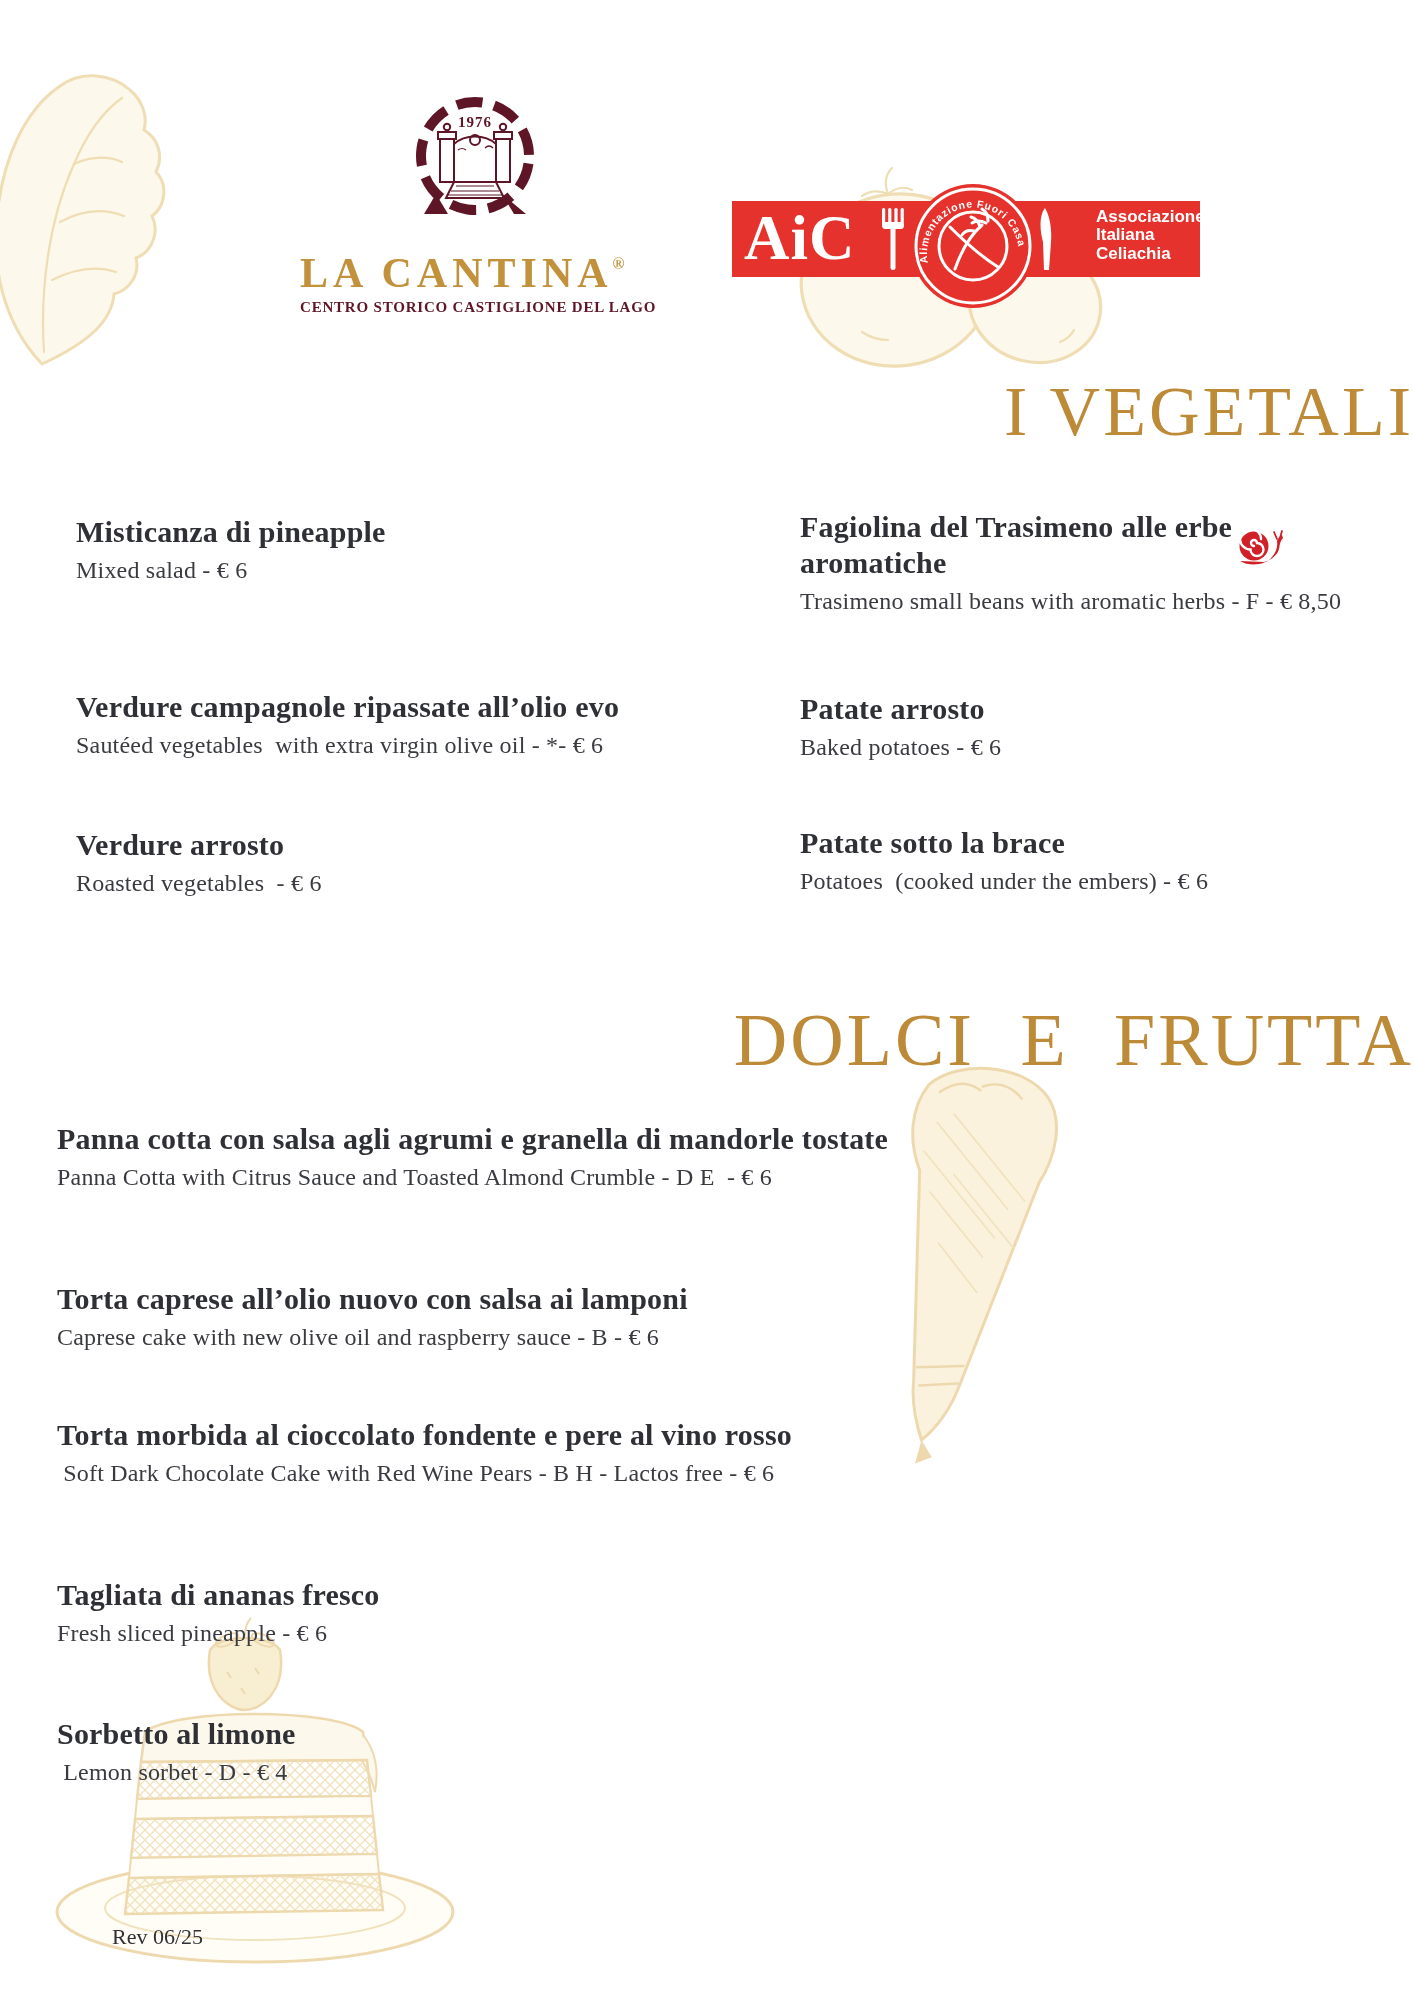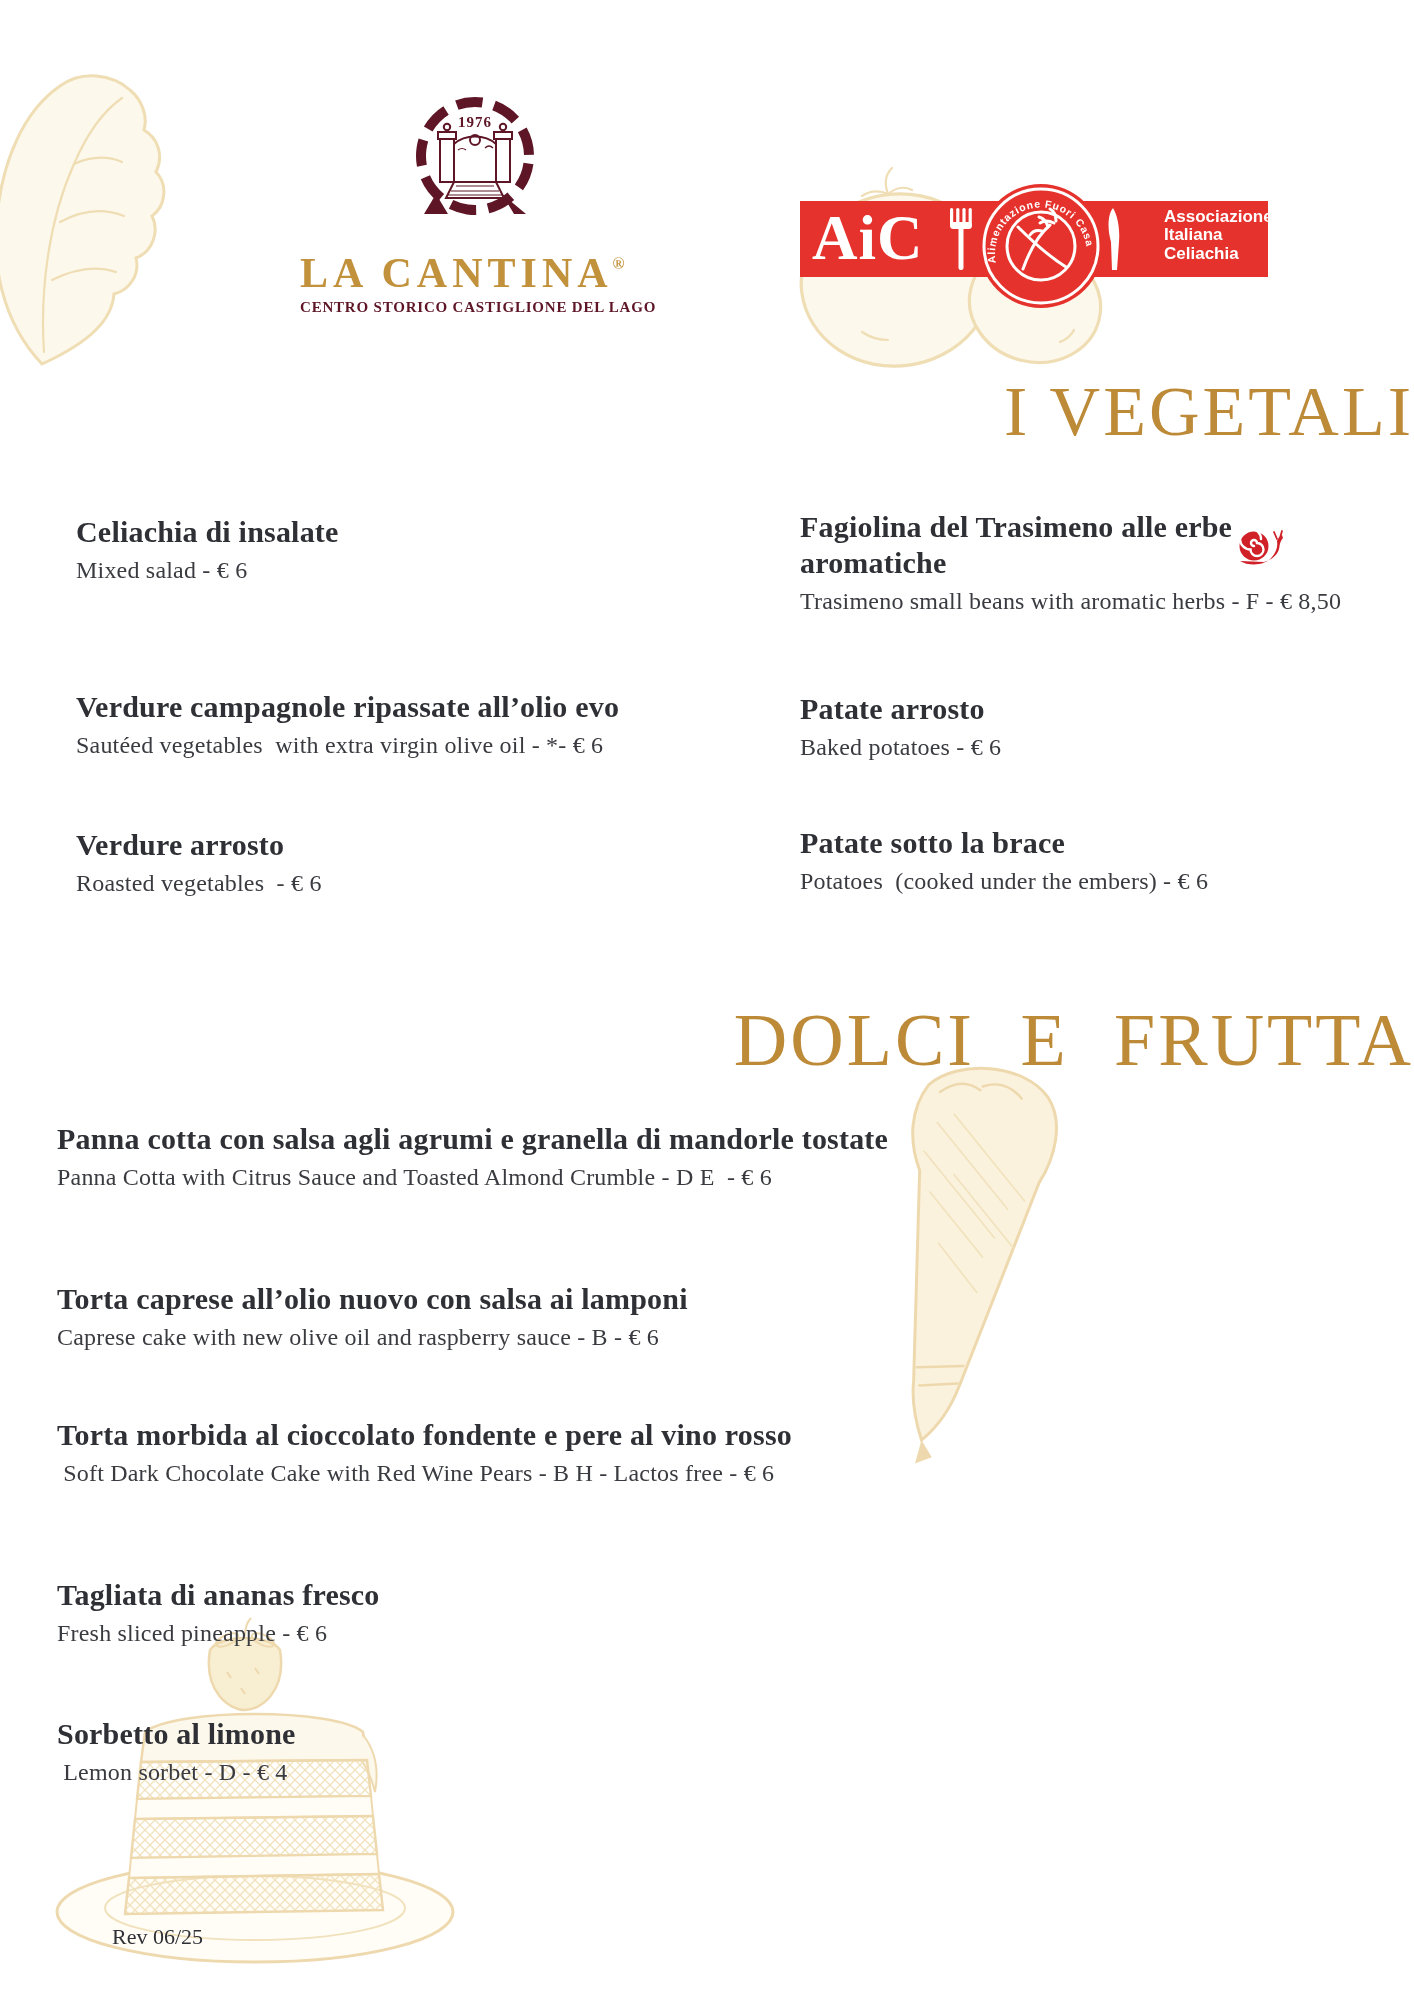--- a/index.html
+++ b/index.html
@@ -7,21 +7,21 @@
     width:1414px;height:2000px;position:relative;background:#ffffff;
     font-family:"Liberation Serif", serif;overflow:hidden;
   }
   .abs{position:absolute;}
   
   #brand{left:300px;top:90px;width:350px;text-align:left;z-index:3;}
   #brand svg{display:block;margin:0 auto;}
   .brand-name{font-size:42px;color:#c2913b;letter-spacing:5px;line-height:1;margin-top:0;font-weight:700;white-space:nowrap;}
   .brand-name sup{font-size:16px;letter-spacing:0;vertical-align:18px;}
   .brand-tagline{font-size:15px;color:#5e1626;letter-spacing:0.8px;margin-top:5px;font-weight:700;white-space:nowrap;}
-  #aic{left:800px;top:201px;width:468px;height:76px;background:#e6322c;z-index:2;text-decoration:underline;}
+  #aic{left:732px;top:201px;width:468px;height:76px;background:#e6322c;z-index:2;text-decoration:underline;}
   .aic-acronym{position:absolute;left:12px;top:0;line-height:74px;font-size:63px;font-weight:700;color:#fff;letter-spacing:1px;font-family:"Liberation Serif",serif;}
   .aic-name{position:absolute;left:364px;top:7px;font-family:"Liberation Sans",sans-serif;font-weight:700;color:#fff;font-size:17px;line-height:1.08;}
   
   .section-title{position:absolute;left:0;width:100%;text-align:right;margin:0;color:#bd8a38;font-weight:400;z-index:2;}
   #veg-title{top:372px;font-size:70px;letter-spacing:3px;}
   #dolci-title{top:998px;font-size:74px;letter-spacing:3px;word-spacing:24px;}
   
   .mi{position:absolute;z-index:2;}
   .mi h3{margin:0;font-size:30px;font-weight:700;color:#2f3035;line-height:1.2;letter-spacing:0.2px;}
   .mi p{margin:7px 0 0;font-size:24px;font-weight:400;color:#3a3b40;line-height:1.15;letter-spacing:0.2px;white-space:pre-wrap;}
@@ -173,21 +173,21 @@
   <div class="aic-name">
     <div>Associazione</div>
     <div>Italiana</div>
     <div>Celiachia</div>
   </div>
 </div>
 
 <h1 class="section-title" id="veg-title">I VEGETALI</h1>
 
 <div class="mi" style="left:76px;top:514px;width:560px;">
-  <h3>Celiachia di insalate</h3>
+  <h3>Misticanza di pineapple</h3>
   <p>Mixed salad - € 6</p>
 </div>
 
 <div class="mi w440" style="left:800px;top:509px;width:590px;">
   <h3>Fagiolina del Trasimeno alle erbe aromatiche</h3>
   <p>Trasimeno small beans with aromatic herbs - F - € 8,50</p>
 </div>
 <svg class="abs" style="left:1236px;top:527px;z-index:2;" width="48" height="40" viewBox="0 0 48 40">
   <path d="M4,34 C14,40 30,38 36,30 C40,25 42,20 41,14 C42,11 44,9 46,8 L47,11 C45,13 44,16 43.5,19 C43,27 36,33 28,35 Z" fill="#cf2127"></path>
   <circle cx="18" cy="19" r="14.5" fill="#cf2127"></circle>

